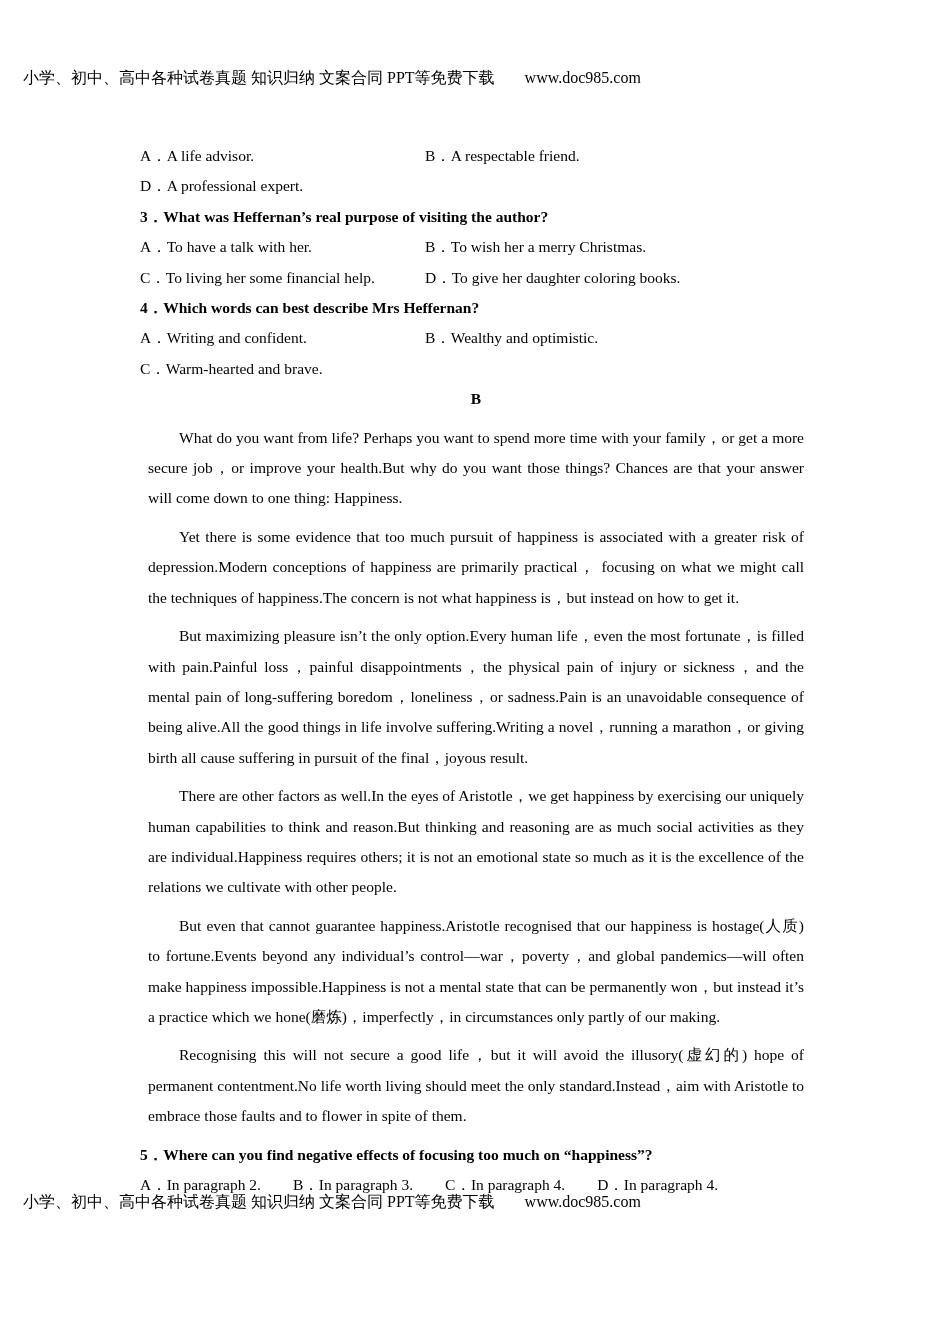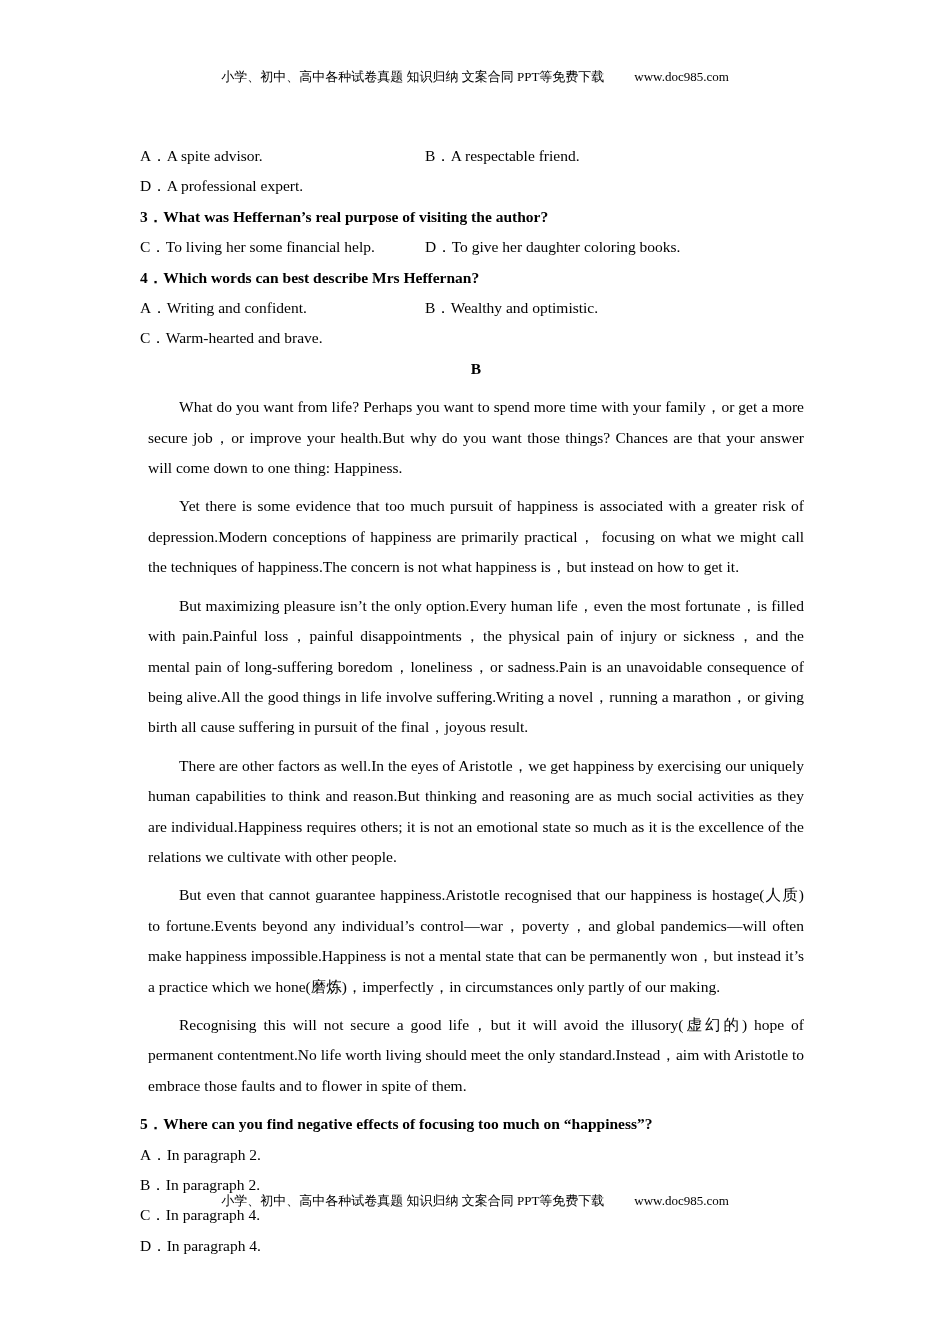--- a/index.html
+++ b/index.html
@@ -10,23 +10,24 @@
     height: 1344px;
     background: #ffffff;
     color: #000000;
     font-family: "Liberation Serif", "DejaVu Serif", serif;
     overflow: hidden;
   }
   .page-header, .page-footer {
     position: absolute;
     left: 0;
     width: 100%;
-    text-align: center;
-    font-size: 13px;
+    text-align: left;
+    font-size: 16px;
     white-space: nowrap;
+    padding-left: 23px;
   }
   .page-header { top: 68px; }
   .page-footer { top: 1192px; }
   .hdr-gap { display: inline-block; width: 30px; }
   .content {
     position: absolute;
     top: 141px;
     left: 140px;
     width: 672px;
     font-size: 15.5px;
@@ -36,43 +37,47 @@
   .opt-left { flex: 0 0 285px; width: 285px; }
   .opt-right { flex: 1 1 auto; }
   .stem { font-weight: bold; }
   .section-label { text-align: center; font-weight: bold; }
   .para {
     margin: 8px;
     text-indent: 2em;
     text-align: justify;
     text-justify: inter-word;
   }
-  .opt-line { display: flex; flex-direction: column; }
+  .opt-line { display: flex; }
   .opt-line span { margin-right: 32px; }
 </style>
 </head>
 <body>
 
 <div class="page">
 
   <div class="page-header">
     <span>小学、初中、高中各种试卷真题 知识归纳 文案合同 PPT等免费下载</span><span class="hdr-gap"></span><span>www.doc985.com</span>
   </div>
 
   <div class="content">
 
     <div class="opt-row">
-      <span class="opt-left">A．A spite advisor.</span>
+      <span class="opt-left">A．A life advisor.</span>
       <span class="opt-right">B．A respectable friend.</span>
     </div>
     <div class="opt-row">
       <span class="opt-right">D．A professional expert.</span>
     </div>
 
     <div class="stem">3．What was Heffernan’s real purpose of visiting the author?</div>
+    <div class="opt-row">
+      <span class="opt-left">A．To have a talk with her.</span>
+      <span class="opt-right">B．To wish her a merry Christmas.</span>
+    </div>
     <div class="opt-row">
       <span class="opt-left">C．To living her some financial help.</span>
       <span class="opt-right">D．To give her daughter coloring books.</span>
     </div>
 
     <div class="stem">4．Which words can best describe Mrs Heffernan?</div>
     <div class="opt-row">
       <span class="opt-left">A．Writing and confident.</span>
       <span class="opt-right">B．Wealthy and optimistic.</span>
     </div>
@@ -85,21 +90,21 @@
     <p class="para">What do you want from life? Perhaps you want to spend more time with your family，or get a more secure job，or improve your health.But why do you want those things? Chances are that your answer will come down to one thing: Happiness.</p>
     <p class="para">Yet there is some evidence that too much pursuit of happiness is associated with a greater risk of depression.Modern conceptions of happiness are primarily practical， focusing on what we might call the techniques of happiness.The concern is not what happiness is，but instead on how to get it.</p>
     <p class="para">But maximizing pleasure isn’t the only option.Every human life，even the most fortunate，is filled with pain.Painful loss，painful disappointments，the physical pain of injury or sickness，and the mental pain of long-suffering boredom，loneliness，or sadness.Pain is an unavoidable consequence of being alive.All the good things in life involve suffering.Writing a novel，running a marathon，or giving birth all cause suffering in pursuit of the final，joyous result.</p>
     <p class="para">There are other factors as well.In the eyes of Aristotle，we get happiness by exercising our uniquely human capabilities to think and reason.But thinking and reasoning are as much social activities as they are individual.Happiness requires others; it is not an emotional state so much as it is the excellence of the relations we cultivate with other people.</p>
     <p class="para">But even that cannot guarantee happiness.Aristotle recognised that our happiness is hostage(人质) to fortune.Events beyond any individual’s control—war，poverty，and global pandemics—will often make happiness impossible.Happiness is not a mental state that can be permanently won，but instead it’s a practice which we hone(磨炼)，imperfectly，in circumstances only partly of our making.</p>
     <p class="para">Recognising this will not secure a good life，but it will avoid the illusory(虚幻的) hope of permanent contentment.No life worth living should meet the only standard.Instead，aim with Aristotle to embrace those faults and to flower in spite of them.</p>
 
     <div class="stem">5．Where can you find negative effects of focusing too much on “happiness”?</div>
     <div class="opt-line">
       <span>A．In paragraph 2.</span>
-      <span>B．In paragraph 2.</span>
+      <span>B．In paragraph 3.</span>
       <span>C．In paragraph 4.</span>
       <span>D．In paragraph 4.</span>
     </div>
 
   </div>
 
   <div class="page-footer">
     <span>小学、初中、高中各种试卷真题 知识归纳 文案合同 PPT等免费下载</span><span class="hdr-gap"></span><span>www.doc985.com</span>
   </div>
 

